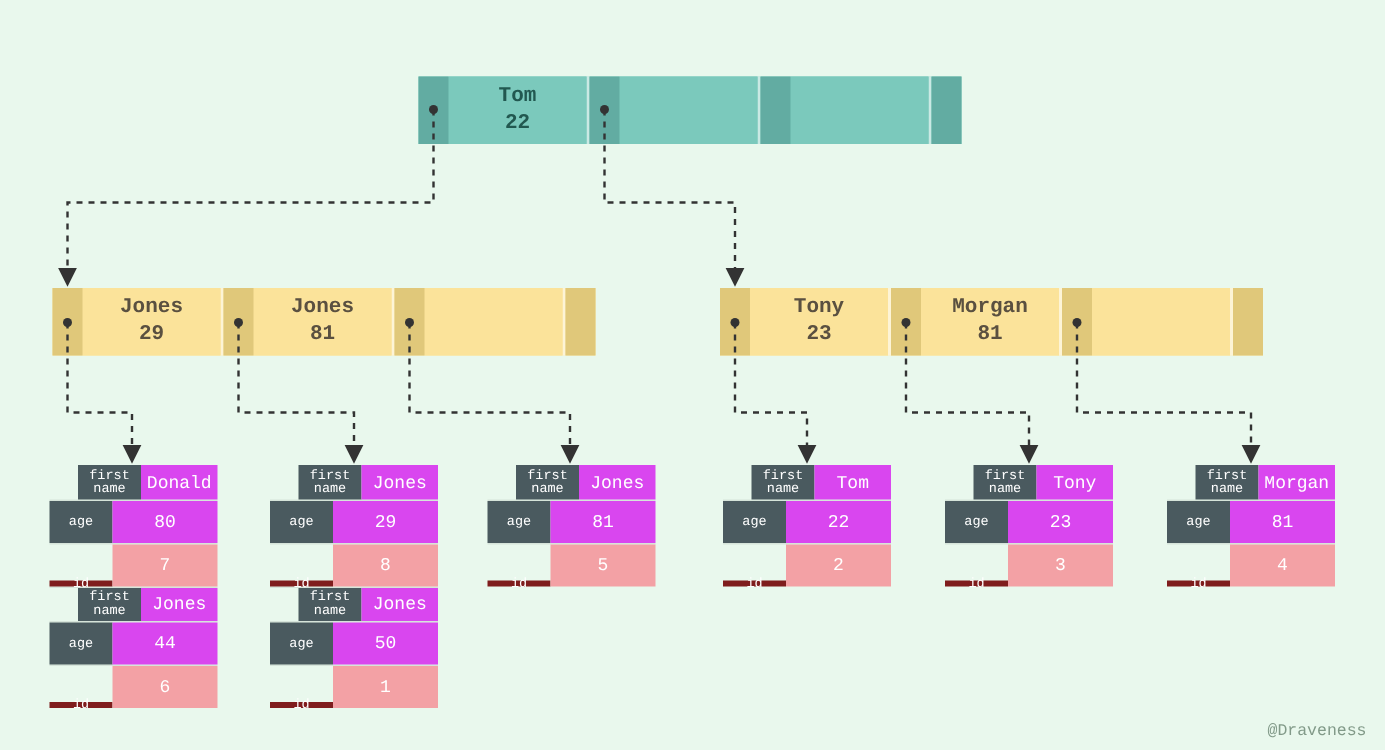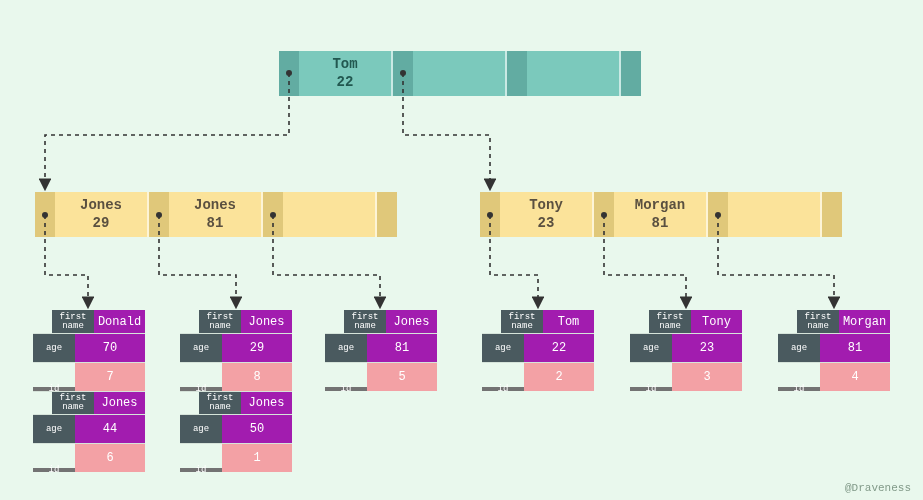--- a/index.html
+++ b/index.html
@@ -68,22 +68,22 @@
     padding: 0 2px;
   }
   .record .val {
     flex: 1;
     display: flex;
     align-items: center;
     justify-content: center;
     font-size: 12px;
   }
   .row.dk .lbl { background: #4a5a5f; }
-  .row.dk .val { background: #a21caf; text-align: right; }
-  .row.rd .lbl { background: #737373; margin-top: 24px; }
+  .row.dk .val { background: #d946ef; text-align: right; }
+  .row.rd .lbl { background: #7f1d1d; margin-top: 24px; }
   .row.rd .val { background: #f3a1a5; }
   .record .row + .row { border-top: 1px solid rgba(0,0,0,0.08); }
 
   svg.arrows {
     position: absolute;
     left: 0; top: 0;
     width: 923px; height: 500px;
     pointer-events: none;
   }
 
@@ -167,21 +167,21 @@
     </div>
 </div>
 
 <div class="record" style="left:33px; top:310px;">
   <div class="row dk fn">
       <div class="lbl">first name</div>
       <div class="val">Donald</div>
     </div>
   <div class="row dk">
       <div class="lbl">age</div>
-      <div class="val">70</div>
+      <div class="val">80</div>
     </div>
   <div class="row rd">
       <div class="lbl">id</div>
       <div class="val">7</div>
     </div>
   <div class="row dk fn">
       <div class="lbl">first name</div>
       <div class="val">Jones</div>
     </div>
   <div class="row dk">

